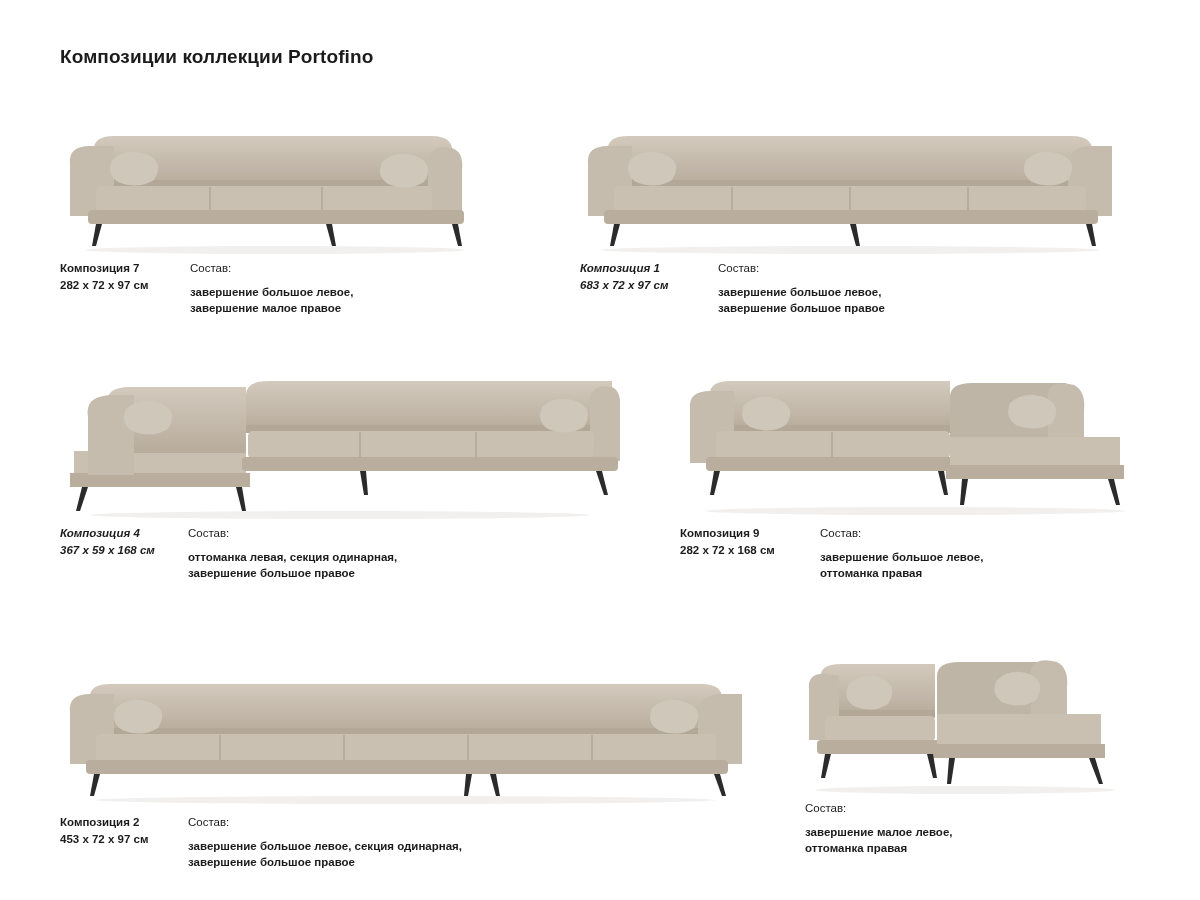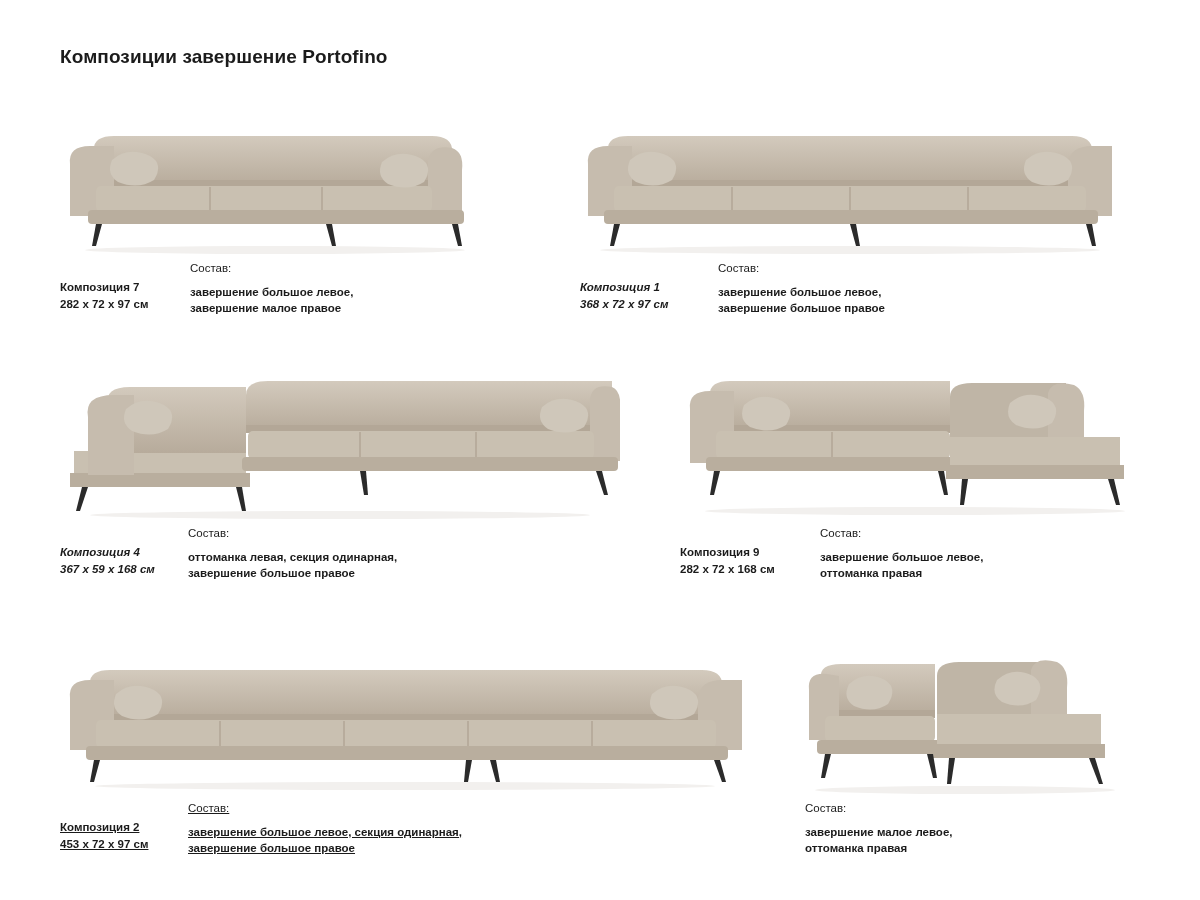--- a/index.html
+++ b/index.html
@@ -40,41 +40,40 @@
   .caption {
     display: flex;
     align-items: flex-start;
     font-size: 11.5px;
     line-height: 16.5px;
     color: #1b1b1b;
   }
   .cap-left {
     font-weight: bold;
     white-space: pre-line;
-    margin-top: 19px;
   }
   .cap-right {
     white-space: pre-line;
   }
   .cap-right .cap-head {
     display: block;
   }
   .cap-right .cap-body {
     display: block;
     font-weight: bold;
     margin-top: 7px;
   }
   svg { display: block; }
 </style>
 </head>
 <body>
 
 <div class="page">
 
-  <div class="page-title">Композиции завершение Portofino</div>
+  <div class="page-title">Композиции коллекции Portofino</div>
 
   <div class="item" style="left:60px; top:130px; width:470px;">
     <div class="stage" style="height:130px;">
       <svg width="420" height="130" viewBox="0 0 420 130">
         <defs>
           <linearGradient id="g1" x1="0" y1="0" x2="0" y2="1">
             <stop offset="0%" stop-color="#d3cabd"></stop>
             <stop offset="100%" stop-color="#b7ab9b"></stop>
           </linearGradient>
         </defs>
@@ -122,21 +121,21 @@
         <rect x="24" y="80" width="494" height="14" rx="4" fill="#b9ae9e"></rect>
         <path d="M50,30 q16,-14 38,-4 q14,8 4,24 q-16,10 -36,2 q-12,-8 -6,-22 z" fill="#cfc7ba"></path>
         <path d="M446,30 q16,-14 38,-4 q14,8 4,24 q-16,10 -36,2 q-12,-8 -6,-22 z" fill="#cfc7ba"></path>
         <path d="M34,94 l6,0 l-6,22 l-4,0 z" fill="#2b2b2b"></path>
         <path d="M270,94 l6,0 l4,22 l-4,0 z" fill="#2b2b2b"></path>
         <path d="M506,94 l6,0 l4,22 l-4,0 z" fill="#2b2b2b"></path>
         <ellipse cx="270" cy="120" rx="250" ry="4" fill="#f2f0ee"></ellipse>
       </svg>
     </div>
     <div class="caption">
-      <div class="cap-left" style="width:138px;font-style:italic;"><span>Композиция 1</span><br><span>368 x 72 x 97 см</span></div>
+      <div class="cap-left" style="width:138px;font-style:italic;"><span>Композиция 1</span><br><span>683 x 72 x 97 см</span></div>
       <div class="cap-right"><span class="cap-head">Состав:</span><span class="cap-body">завершение большое левое,
 завершение большое правое</span></div>
     </div>
   </div>
 
   <div class="item" style="left:60px; top:375px; width:560px;">
     <div class="stage" style="height:150px;">
       <svg width="560" height="150" viewBox="0 0 560 150">
 
         <path d="M14,76 L186,76 L186,100 L14,100 Z" fill="#c9c0b1"></path>
@@ -196,21 +195,21 @@
         <ellipse cx="235" cy="136" rx="210" ry="4" fill="#f2f0ee"></ellipse>
       </svg>
     </div>
     <div class="caption">
       <div class="cap-left" style="width:140px;"><span>Композиция 9</span><br><span>282 x 72 x 168 см</span></div>
       <div class="cap-right"><span class="cap-head">Состав:</span><span class="cap-body">завершение большое левое,
 оттоманка правая</span></div>
     </div>
   </div>
 
-  <div class="item" style="left:60px; top:650px; width:690px;text-decoration:underline;">
+  <div class="item" style="left:60px; top:664px; width:690px;">
     <div class="stage" style="height:150px;">
       <svg width="690" height="150" viewBox="0 0 690 150">
         <path d="M30,36 Q28,20 50,20 L642,20 Q664,20 662,38 L662,70 L30,70 Z" fill="url(#g1)"></path>
         <rect x="30" y="64" width="632" height="8" fill="#b3a797"></rect>
         <path d="M10,48 Q8,30 30,30 L54,30 L54,100 L10,100 Z" fill="#c6bcae"></path>
         <path d="M638,48 Q640,30 662,30 L682,30 L682,100 L638,100 Z" fill="#c6bcae"></path>
         <rect x="36" y="70" width="620" height="28" rx="5" fill="#c9c0b1"></rect>
         <line x1="160" y1="71" x2="160" y2="97" stroke="#b0a494" stroke-width="1.4"></line>
         <line x1="284" y1="71" x2="284" y2="97" stroke="#b0a494" stroke-width="1.4"></line>
         <line x1="408" y1="71" x2="408" y2="97" stroke="#b0a494" stroke-width="1.4"></line>

